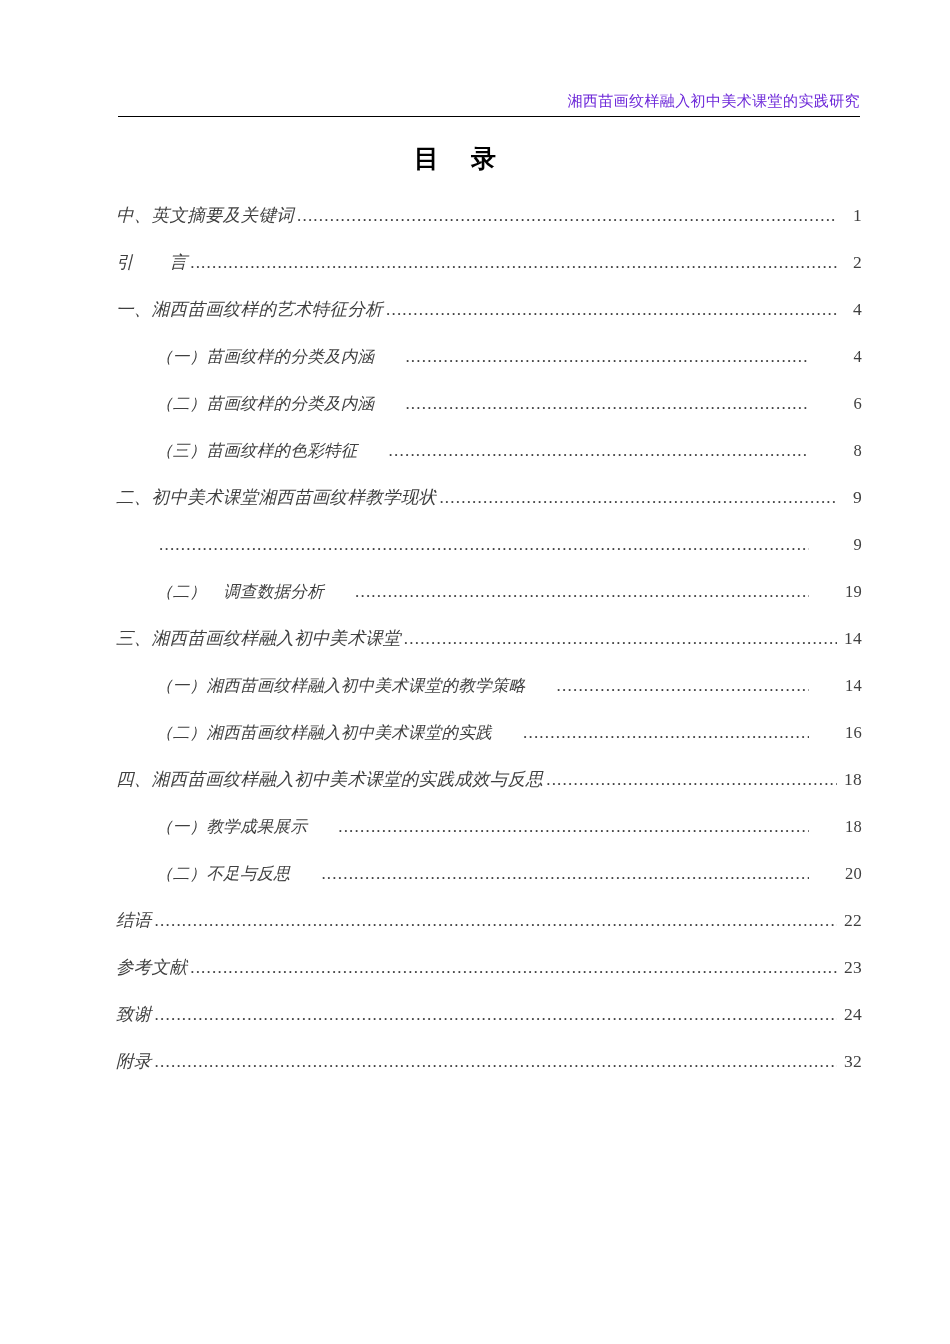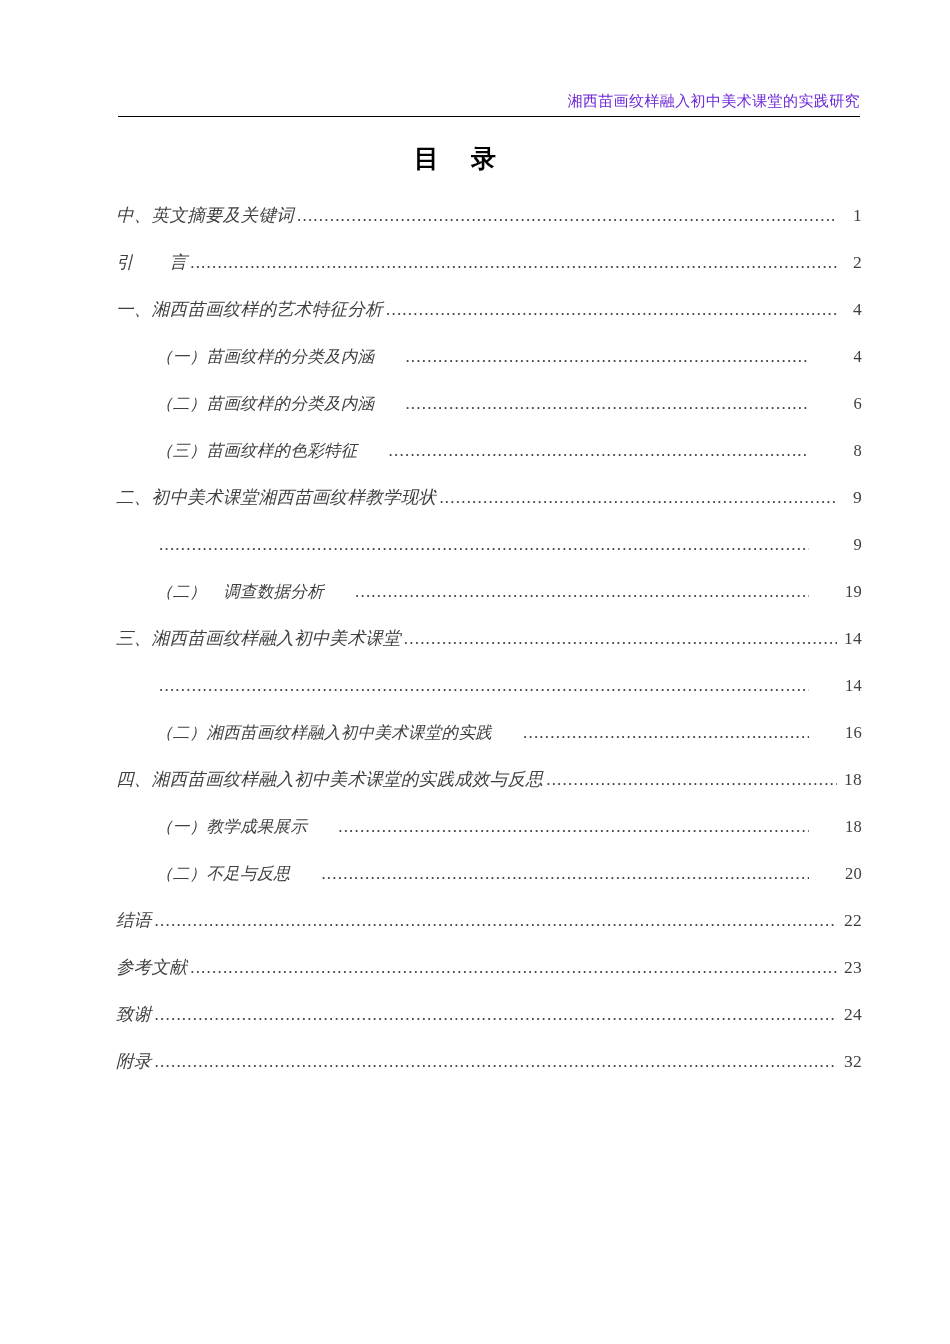--- a/index.html
+++ b/index.html
@@ -166,20 +166,21 @@
         <span class="toc-label cjk">（二）　调查数据分析</span>
         <span class="toc-leader">...............................................................................................................................................................</span>
         <span class="toc-page">19</span>
       </div>
       <div class="toc-row">
         <span class="toc-label cjk">三、湘西苗画纹样融入初中美术课堂</span>
         <span class="toc-leader">...............................................................................................................................................................</span>
         <span class="toc-page">14</span>
       </div>
       <div class="toc-row level2">
+        <span class="toc-label cjk">（一）湘西苗画纹样融入初中美术课堂的教学策略</span>
         <span class="toc-leader">...............................................................................................................................................................</span>
         <span class="toc-page">14</span>
       </div>
       <div class="toc-row level2">
         <span class="toc-label cjk">（二）湘西苗画纹样融入初中美术课堂的实践</span>
         <span class="toc-leader">...............................................................................................................................................................</span>
         <span class="toc-page">16</span>
       </div>
       <div class="toc-row">
         <span class="toc-label cjk">四、湘西苗画纹样融入初中美术课堂的实践成效与反思</span>

